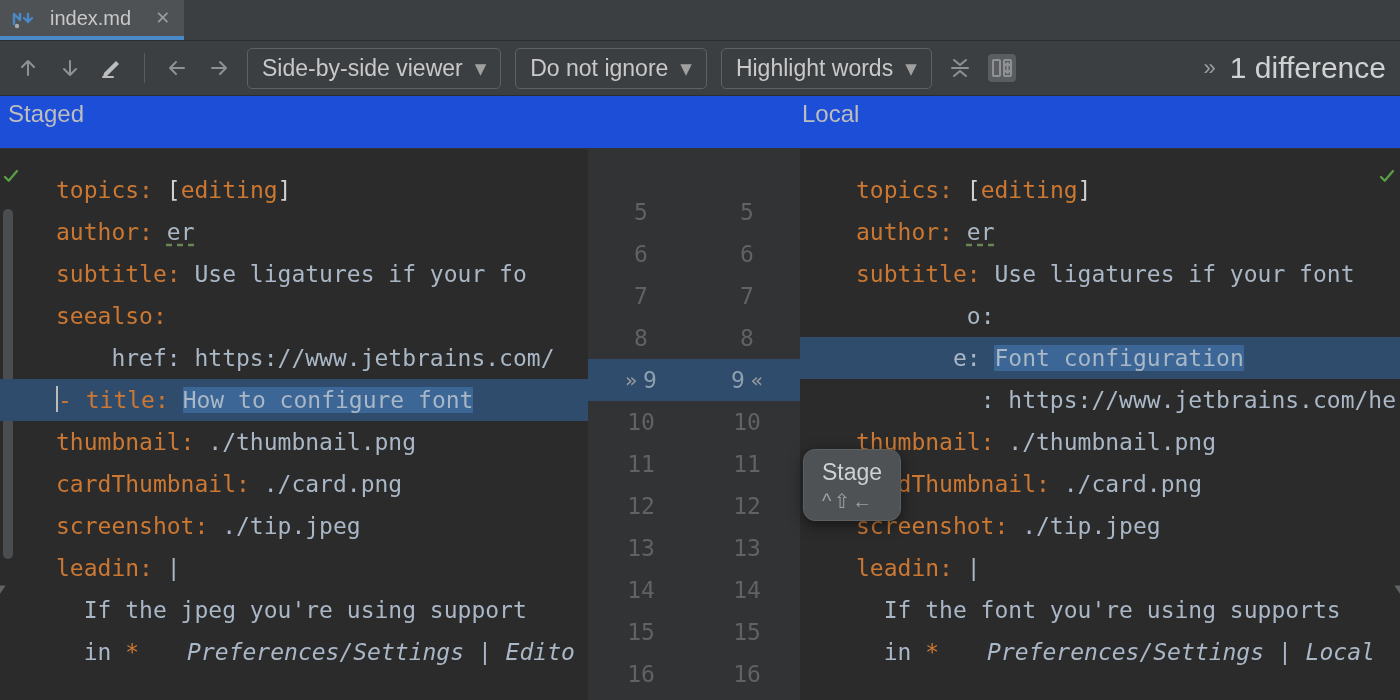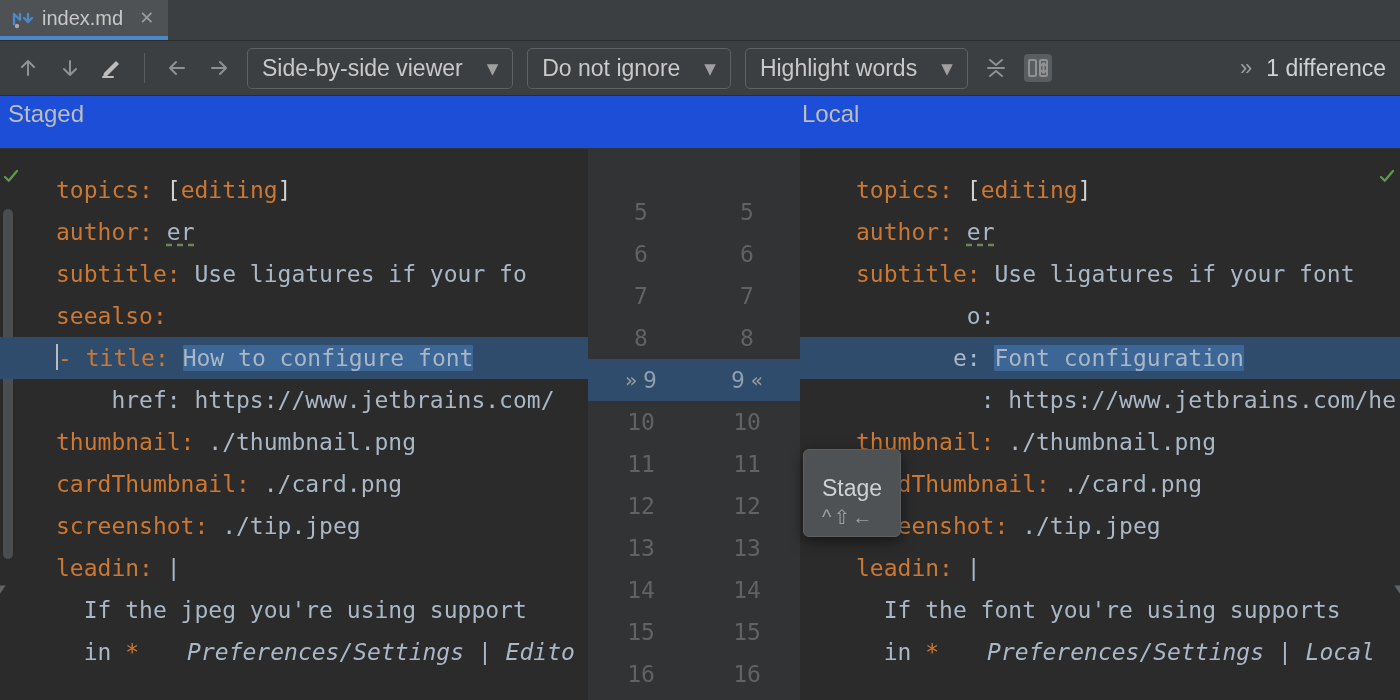--- a/index.html
+++ b/index.html
@@ -16,21 +16,21 @@
   .tabbar {
     display: flex;
     background: #3c3f41;
     height: 40px;
     align-items: stretch;
   }
   .tab {
     display: flex;
     align-items: center;
     padding: 0 14px 0 10px;
-    gap: 8px;
+    gap: 16px;
     background: #4e5254;
     border-bottom: 4px solid #4a88c7;
     color: #c8c8c8;
     font-size: 20px;
   }
   .tab .md-icon svg { width: 24px; height: 24px; display: block; }
   .tab .close { font-size: 18px; color: #9a9a9a; margin-left: 8px; }
   
   .toolbar {
     display: flex;
@@ -44,35 +44,35 @@
     font-size: 20px;
   }
   .ticon {
     display: flex; align-items: center; justify-content: center;
     width: 28px; height: 28px; color: #8f9193;
   }
   .ticon svg { width: 24px; height: 24px; stroke: currentColor; fill: none; stroke-width: 2; stroke-linecap: round; stroke-linejoin: round; }
   .ticon.fill svg { fill: currentColor; stroke: none; }
   .vsep { width: 1px; height: 30px; background: #5a5d5f; margin: 0 4px; }
   .dropdown {
-    display: flex; align-items: center; gap: 24px;
+    display: flex; align-items: center; gap: 12px;
     border: 1px solid #5e6264;
     border-radius: 5px;
     padding: 6px 14px;
     color: #c9c9c9;
     font-size: 23px;
     background: #3c3f41;
   }
   .dropdown .caret { color: #a0a0a0; }
   .spacer { flex: 1; }
   .sq-icon-active {
     background: #5a5d5f;
     border-radius: 4px;
   }
-  .diffcount { color: #cfd1d3; font-size: 23px; }
+  .diffcount { color: #cfd1d3; font-size: 30px; }
   
   .paneheaders {
     display: flex;
     background: #1d4ed8;
     font-size: 24px;
     color: #bdbdbd;
     border-bottom: 1px solid #313335;
     position: relative;
   }
   .ph-left { width: 588px; padding: 4px 0 8px 8px; }
@@ -141,22 +141,22 @@
   .sb {
     position:absolute; width:10px; background:#4b4e50; border-radius:5px;
   }
   
   .tooltip {
     position: absolute;
     top: 300px;
     left: 803px;
     background: #4e5254;
     border: 1px solid #5d6061;
-    border-radius: 6px;
-    padding: 24px 18px 6px 18px;
+    border-radius: 12px;
+    padding: 8px 18px 6px 18px;
     color: #cfd1d3;
     font-size: 23px;
     box-shadow: 0 4px 14px rgba(0,0,0,0.5);
     font-family: -apple-system, sans-serif;
     line-height: 1.3;
   }
   .tooltip .tkeys { font-size: 20px; color: #a0a0a0; letter-spacing: 2px; }
 </style>
 </head>
 <body>
@@ -255,22 +255,22 @@
       </svg>
   </span>
 
   <div class="pane pane-left" id="pane-left">
     <div class="sb" style="left:3px; top:60px; height:350px;"></div>
   <div class="codeline" style="height: 20px; line-height: 8px; overflow: hidden; color: rgb(102, 102, 102);"></div>
       <div class="codeline"><span class="tok-key">topics:</span> <span class="tok-brack">[</span><span class="tok-key">editing</span><span class="tok-brack">]</span></div>
       <div class="codeline"><span class="tok-key">author:</span> <span class="tok-und">er</span></div>
       <div class="codeline"><span class="tok-key">subtitle:</span> Use ligatures if your fo</div>
       <div class="codeline"><span class="tok-key">seealso:</span></div>
+      <div class="codeline">    href: https://www.jetbrains.com/</div>
       <div class="codeline hl"><span class="cursor"></span><span class="tok-key">- </span><span class="tok-key">title:</span> <span class="hl-word">How to configure font</span></div>
-      <div class="codeline">    href: https://www.jetbrains.com/</div>
       <div class="codeline"><span class="tok-key">thumbnail:</span> ./thumbnail.png</div>
       <div class="codeline"><span class="tok-key">cardThumbnail:</span> ./card.png</div>
       <div class="codeline"><span class="tok-key">screenshot:</span> ./tip.jpeg</div>
       <div class="codeline"><span class="tok-key">leadin:</span> |</div>
       <div class="codeline">  If the jpeg you're using support</div>
       <div class="codeline">  <span>in </span><span class="tok-star">*</span><span class="tok-pref">Preferences/Settings | Edito</span></div>
     </div>
 
   <div class="gutter">
     <div class="gut-col" id="gut-left">

